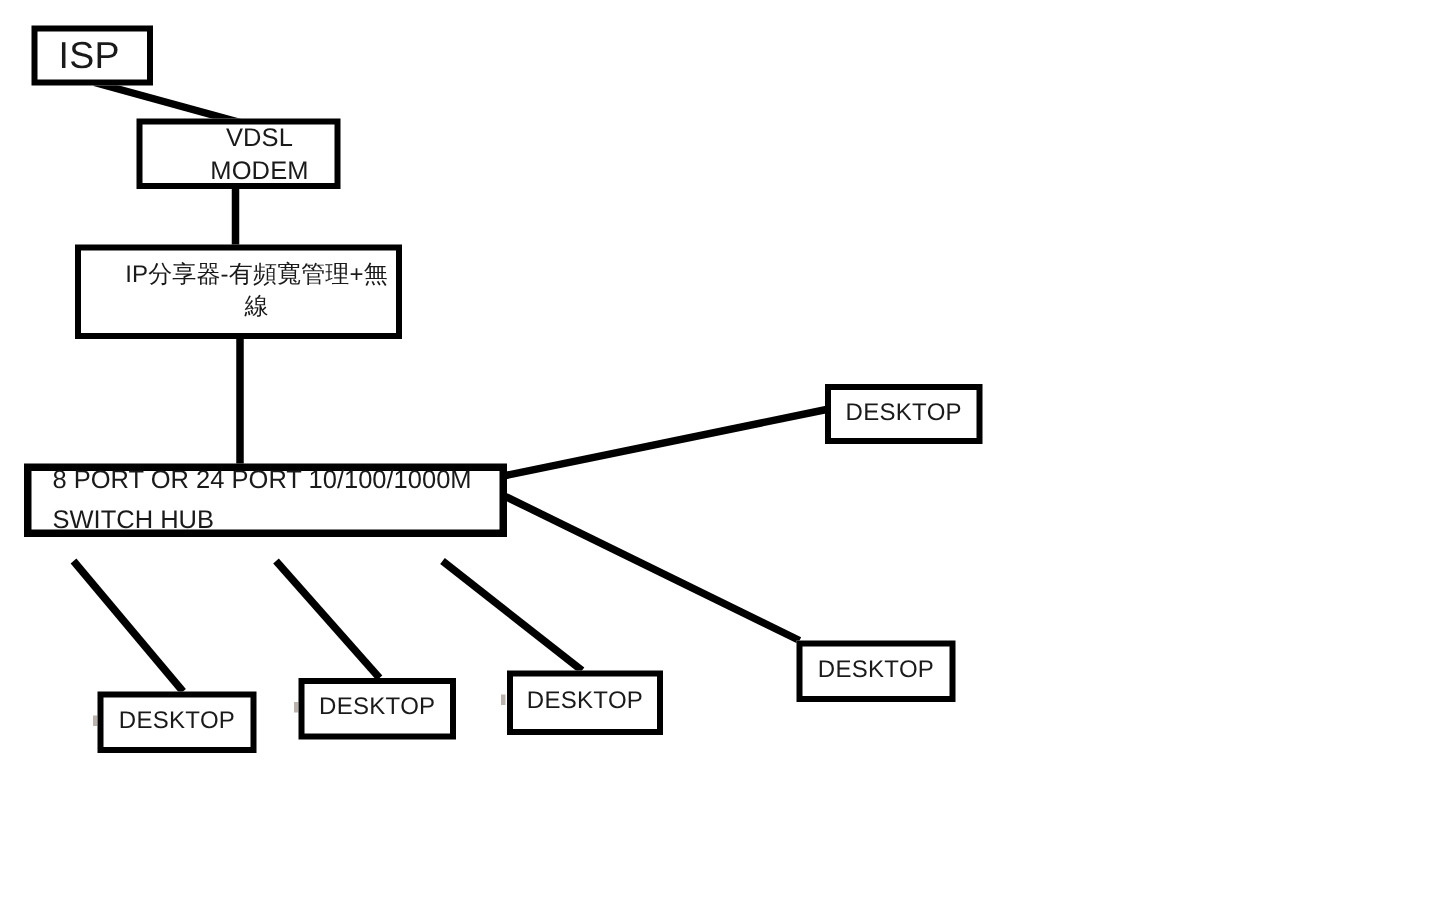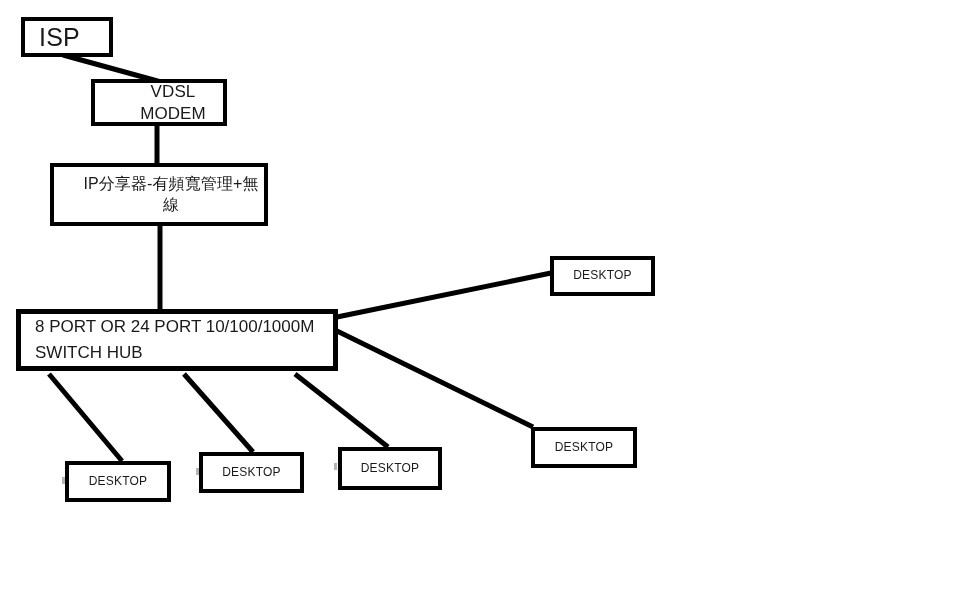--- a/index.html
+++ b/index.html
@@ -37,21 +37,21 @@
   }
   .node .node-label {
     color: #1a1a1a;
     line-height: 1.28;
     white-space: pre-line;
     display: block;
     width: 100%;
   }
   
   #node-isp {
-    left: 21px; top: 17px; width: 92px; height: 40px;
+    left: 21px; top: 17px; width: 81px; height: 40px;
     justify-content: center;
   }
   #node-isp .node-label {
     font-size: 25px; padding-left: 14px; letter-spacing: .2px;
   }
   #node-modem {
     left: 91px; top: 79px; width: 136px; height: 47px;
     justify-content: center;
     padding-left: 28px;
   }
@@ -59,29 +59,29 @@
     font-size: 17px; text-align: center; letter-spacing: .1px;
   }
   #node-router {
     left: 50px; top: 163px; width: 218px; height: 63px;
     justify-content: center;
   }
   #node-router .node-label {
     font-size: 16px; text-align: center; letter-spacing: .1px; margin-left: 24px;
   }
   #node-switch {
-    left: 16px; top: 309px; width: 322px; height: 62px;
+    left: 16px; top: 309px; width: 322px; height: 49px;
     align-items: center;
     border-width: 5px;
   }
   #node-switch .node-label {
     font-size: 17px; padding-left: 14px; line-height: 1.55;
   }
   .desktop .node-label {
-    font-size: 12px; text-align: center; letter-spacing: .2px;
+    font-size: 16px; text-align: center; letter-spacing: .2px;
   }
   .desktop { justify-content: center; }
   #node-desk-1 { left: 65px;  top: 461px; width: 106px; height: 41px; }
   #node-desk-2 { left: 199px; top: 452px; width: 105px; height: 41px; }
   #node-desk-3 { left: 338px; top: 447px; width: 104px; height: 43px; }
   #node-desk-4 { left: 550px; top: 256px; width: 105px; height: 40px; }
   #node-desk-5 { left: 531px; top: 427px; width: 106px; height: 41px; }
   
   .speck {
     position: absolute;

